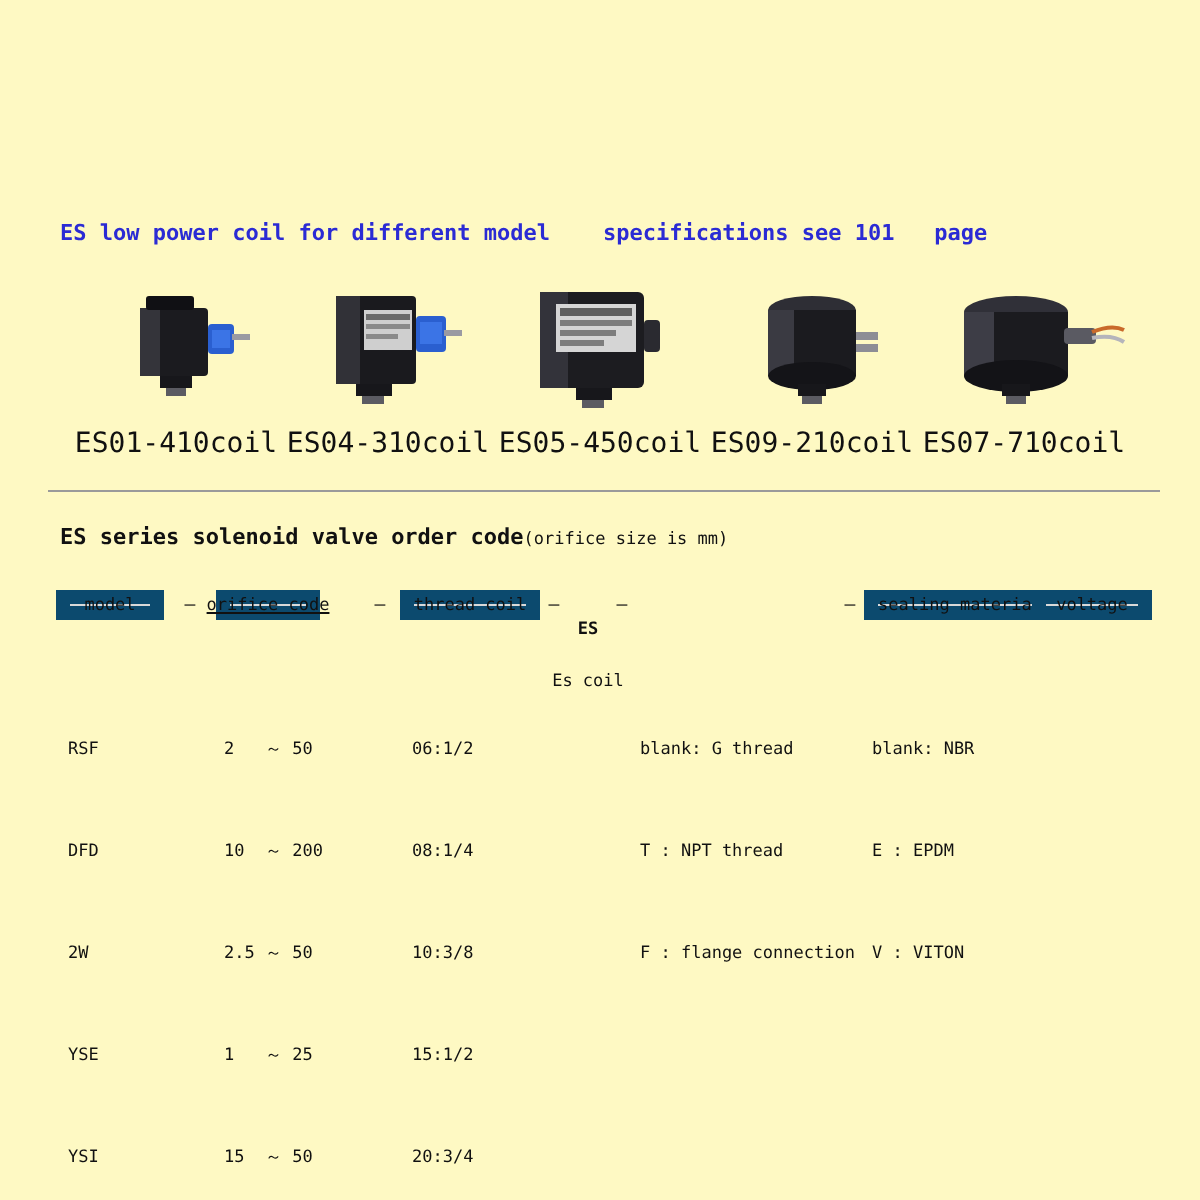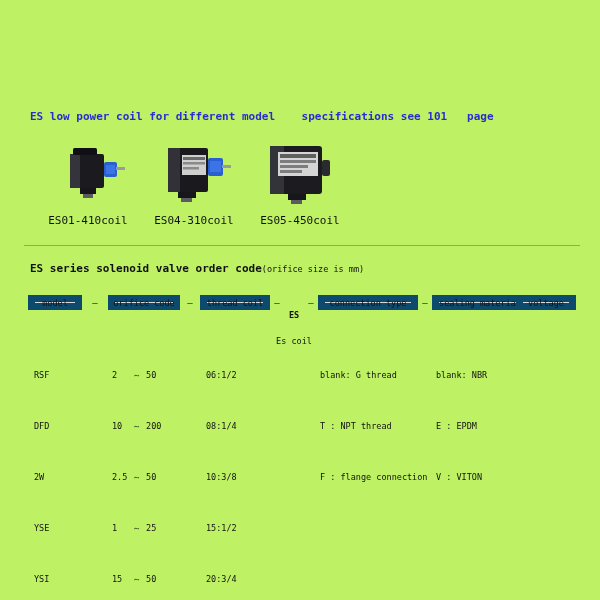--- a/index.html
+++ b/index.html
@@ -6,21 +6,21 @@
   html, body { margin:0; padding:0; }
   body {
     width:600px; height:600px;
     background:#ffffff;
     font-family:"DejaVu Sans Mono", monospace;
     overflow:hidden;
     position:relative;
   }
   .page {
     position:absolute; left:0; top:0; width:600px; height:600px;
-    background:#bef264;
+    background:#fef9c3;
   }
 
   
   .title-1 {
     position:absolute;
     left:30px; top:110px;
     font-size:11px;
     font-weight:bold;
     color:#2b2bd4;
     letter-spacing:0px;
@@ -40,21 +40,21 @@
   }
   .coil-art {
     position:absolute;
     left:0; top:0;
     width:104px; height:72px;
   }
   .coil-label {
     position:absolute;
     top:76px; left:0; width:104px;
     text-align:center;
-    font-size:11px;
+    font-size:14px;
     color:#111;
     font-family:"DejaVu Sans Mono", monospace;
     white-space:nowrap;
   }
   .hr-line {
     position:absolute;
     left:24px; top:245px;
     width:556px; height:1px;
     background:#9a9a9a;
   }
@@ -164,38 +164,64 @@
         <rect x="32" y="22" width="36" height="3" fill="#7d7d7d"></rect>
         <rect x="32" y="27" width="28" height="3" fill="#7d7d7d"></rect>
         <rect x="32" y="32" width="22" height="3" fill="#7d7d7d"></rect>
         <rect x="74" y="22" width="8" height="16" rx="2" fill="#2a2a30"></rect>
         <rect x="40" y="56" width="18" height="6" fill="#17171b"></rect>
         <rect x="43" y="62" width="11" height="4" fill="#5b5b62"></rect>
       </svg>
       <div class="coil-label">ES05-450coil</div>
     </div>
 
-
+    <div class="coil-cell" style="left:330px;">
+      <svg class="coil-art" viewBox="0 0 104 72">
+        <ellipse cx="52" cy="17" rx="22" ry="7" fill="#2e2e35"></ellipse>
+        <rect x="30" y="17" width="44" height="33" fill="#1b1b1f"></rect>
+        <rect x="30" y="17" width="13" height="33" fill="#3a3a42"></rect>
+        <ellipse cx="52" cy="50" rx="22" ry="7" fill="#141418"></ellipse>
+        <rect x="74" y="28" width="11" height="4" fill="#8d8d95"></rect>
+        <rect x="74" y="34" width="11" height="4" fill="#8d8d95"></rect>
+        <rect x="45" y="54" width="14" height="6" fill="#17171b"></rect>
+        <rect x="47" y="60" width="10" height="4" fill="#5b5b62"></rect>
+      </svg>
+      <div class="coil-label">ES09-210coil</div>
+    </div>
+
+    <div class="coil-cell" style="left:436px;">
+      <svg class="coil-art" viewBox="0 0 104 72">
+        <ellipse cx="48" cy="18" rx="26" ry="8" fill="#303038"></ellipse>
+        <rect x="22" y="18" width="52" height="32" fill="#1b1b1f"></rect>
+        <rect x="22" y="18" width="15" height="32" fill="#3d3d46"></rect>
+        <ellipse cx="48" cy="50" rx="26" ry="8" fill="#131317"></ellipse>
+        <rect x="72" y="26" width="16" height="8" rx="2" fill="#5a5a62"></rect>
+        <path d="M86 28 q10 -4 16 -1" stroke="#c96a2a" stroke-width="2" fill="none"></path>
+        <path d="M86 31 q10 -2 16 2" stroke="#b5b5bb" stroke-width="2" fill="none"></path>
+        <rect x="41" y="54" width="14" height="6" fill="#17171b"></rect>
+        <rect x="43" y="60" width="10" height="4" fill="#5b5b62"></rect>
+      </svg>
+      <div class="coil-label">ES07-710coil</div>
+    </div>
   </div>
 
   <div class="hr-line"></div>
 
   <div class="title-2"><span>ES series solenoid valve order code</span><span class="small">(orifice size is mm)</span></div>
 
   <div class="order-area">
 
     <div class="hdr-box" style="left:0px;   width:54px;">model</div>
     <div class="dash" style="left:54px;  width:26px;">—</div>
-    <div class="hdr-box" style="left:80px;  width:72px;">orifice code</div>
+    <div class="hdr-box" style="left:80px;  width:52px;text-decoration:underline;">orifice code</div>
     <div class="dash" style="left:152px; width:20px;">—</div>
     <div class="hdr-box" style="left:172px; width:70px;">thread coil</div>
     <div class="dash" style="left:242px; width:14px;">—</div>
     <div class="es-tag" style="left:256px; width:20px;margin-top:12px;">ES</div>
     <div class="dash" style="left:276px; width:14px;">—</div>
-    <div class="hdr-box" style="left:290px; width:100px;">connection type</div>
     <div class="dash" style="left:390px; width:14px;">—</div>
     <div class="hdr-box" style="left:404px; width:96px;">sealing material</div>
     <div class="dash" style="left:500px; width:18px;">—</div>
 
     <div class="hdr-box" style="left:488px; width:60px;">voltage</div>
 
     <div class="col-list" style="left:236px; top:22px; width:60px; text-align:center;">Es coil</div>
 
     <div class="col-list" style="left:6px; top:22px; width:54px;">
       <div>RSF</div>

